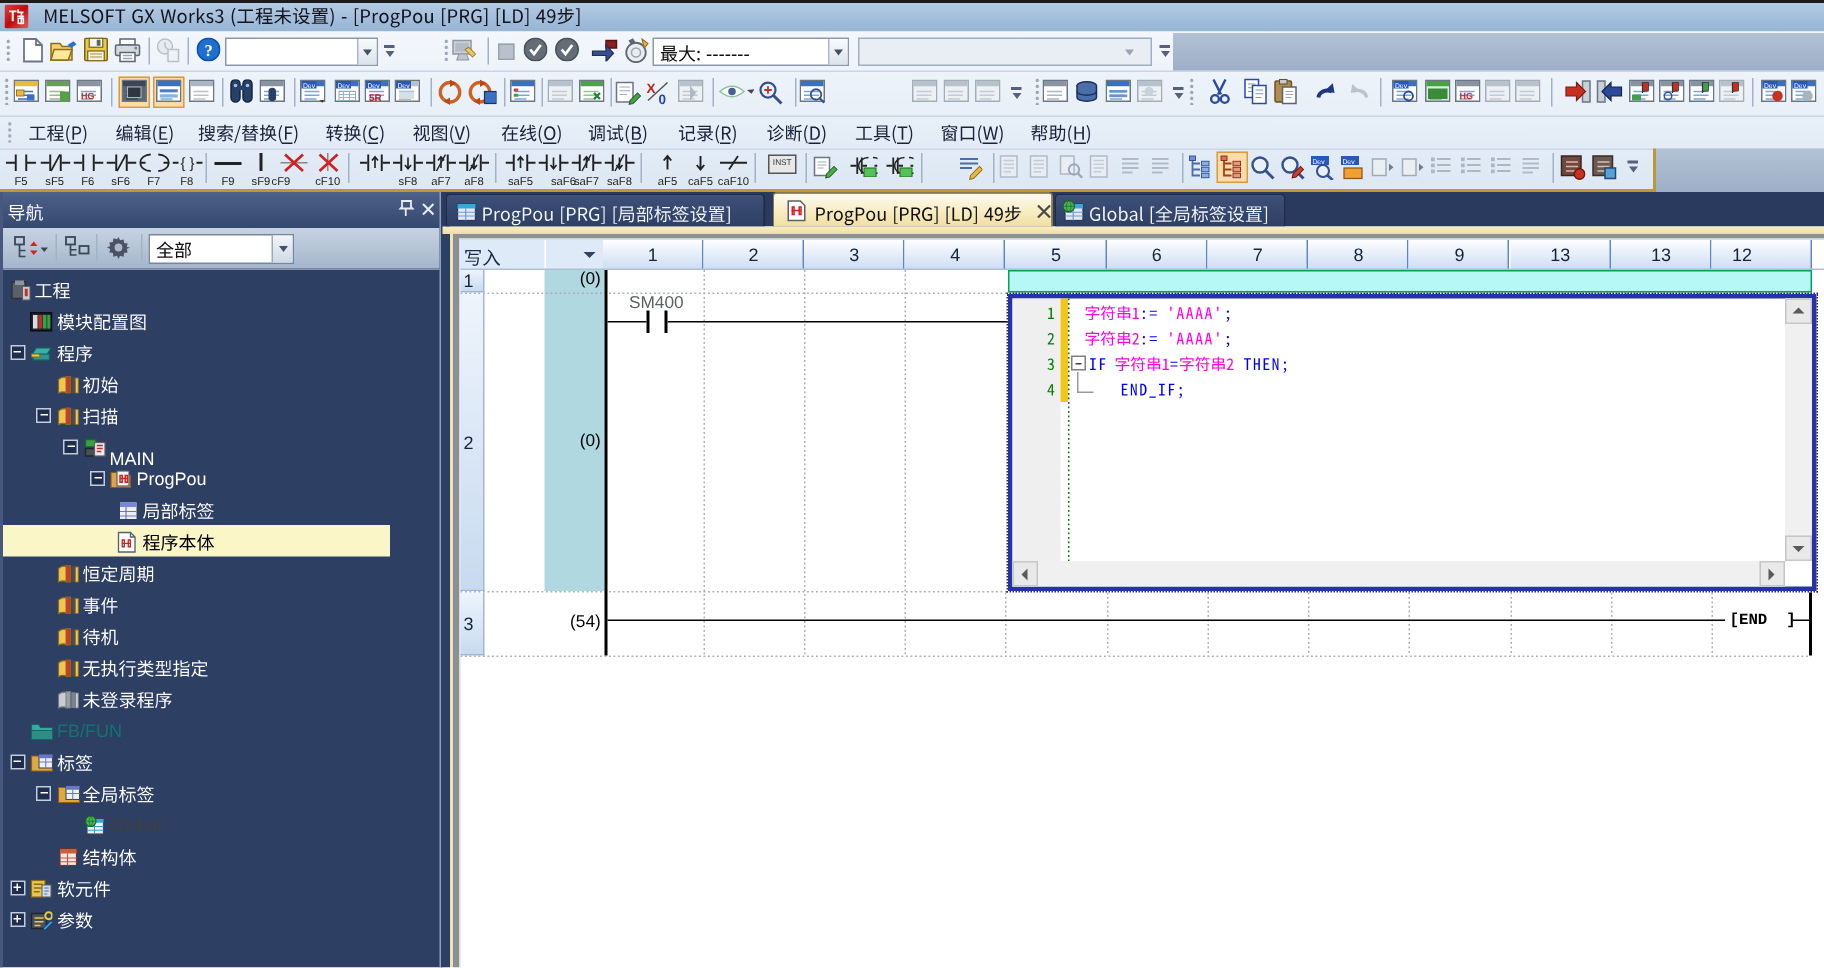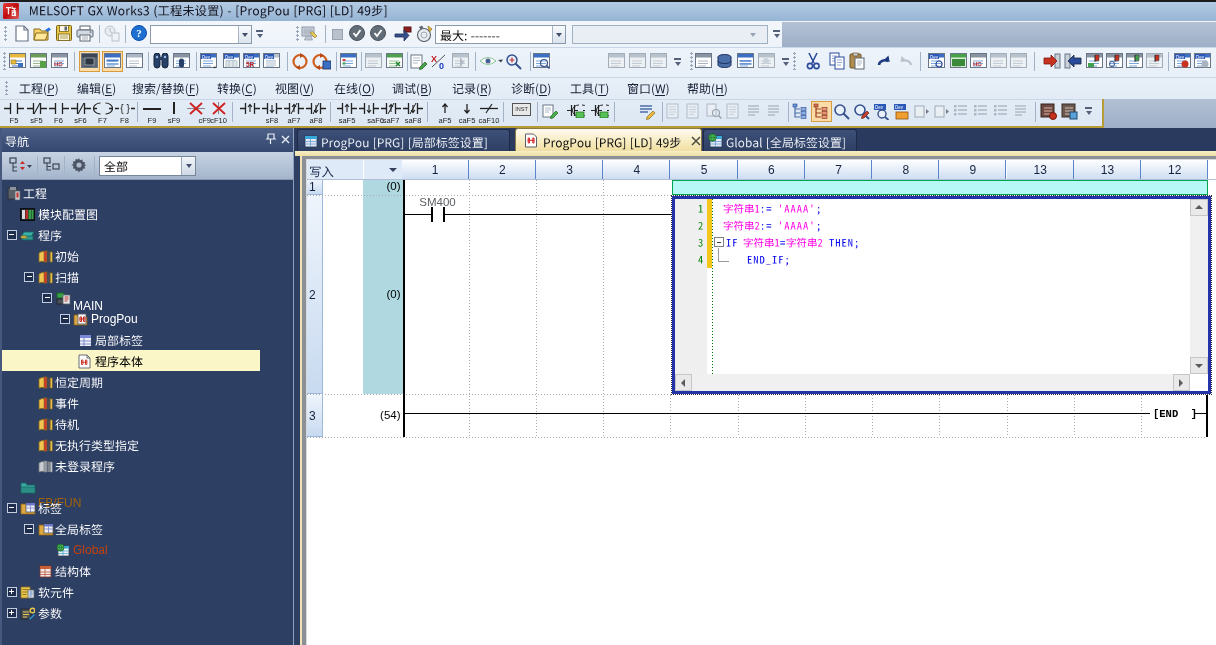--- a/index.html
+++ b/index.html
@@ -510,21 +510,21 @@
 <div style="position:absolute;left:109.5px;top:116.5px;font:normal 7.5px 'Liberation Sans', sans-serif;color:#222;letter-spacing:0;white-space:pre;line-height:1;width:30px;text-align:center;">F8</div>
 <div style="position:absolute;left:136.5px;top:102px;width:1px;height:20px;background:#a3b2c5"></div>
 <div style="position:absolute;left:143px;top:107.5px;width:18px;height:2px;background:#222"></div>
 <div style="position:absolute;left:137.0px;top:116.5px;font:normal 7.5px 'Liberation Sans', sans-serif;color:#222;letter-spacing:0;white-space:pre;line-height:1;width:30px;text-align:center;">F9</div>
 <div style="position:absolute;left:173px;top:102px;width:2px;height:12px;background:#222"></div>
 <div style="position:absolute;left:159.0px;top:116.5px;font:normal 7.5px 'Liberation Sans', sans-serif;color:#222;letter-spacing:0;white-space:pre;line-height:1;width:30px;text-align:center;">sF9</div>
 <div style="position:absolute;left:187px;top:107.5px;width:18px;height:1.5px;background:#888"></div>
 <svg style="position:absolute;left:189px;top:102px" width="14" height="13" viewBox="0 0 14 13">
 <path d="M1 1l12 11M13 1L1 12" stroke="#d02020" stroke-width="1.8"></path>
     </svg>
-<div style="position:absolute;left:181.0px;top:116.5px;font:normal 7.5px 'Liberation Sans', sans-serif;color:#222;letter-spacing:0;white-space:pre;line-height:1;width:30px;text-align:right;">cF9</div>
+<div style="position:absolute;left:181.0px;top:116.5px;font:normal 7.5px 'Liberation Sans', sans-serif;color:#222;letter-spacing:0;white-space:pre;line-height:1;width:30px;text-align:left;">cF9</div>
 <div style="position:absolute;left:217.5px;top:102px;width:1.5px;height:12px;background:#888"></div>
 <svg style="position:absolute;left:211.5px;top:102px" width="14" height="13" viewBox="0 0 14 13">
 <path d="M1 1l12 11M13 1L1 12" stroke="#d02020" stroke-width="1.8"></path>
     </svg>
 <div style="position:absolute;left:203.5px;top:116.5px;font:normal 7.5px 'Liberation Sans', sans-serif;color:#222;letter-spacing:0;white-space:pre;line-height:1;width:30px;text-align:center;">cF10</div>
 <div style="position:absolute;left:232px;top:102px;width:1px;height:20px;background:#a3b2c5"></div>
 <svg style="position:absolute;left:240px;top:102px" width="20" height="13" viewBox="0 0 20 13">
 <path d="M0 6.5h5M15 6.5h20" stroke="#222" stroke-width="1.3"></path>
       <path d="M5.5 1v11M14.5 1v11" stroke="#222" stroke-width="1.3"></path>
 <path d="M10 10V3M8 5l2-2.5 2 2.5" stroke="#222" stroke-width="1.1" fill="none"></path>
@@ -888,21 +888,21 @@
 <rect x="9.5" y="2.5" width="2.5" height="10.5" fill="#7d838b"></rect>
 <rect x="12.2" y="3" width="2" height="10" fill="#c9cdd3" stroke="#73787e" stroke-width="0.6"></rect>
     </svg>
 <div style="position:absolute;left:55px;top:459px;line-height:0"><svg width="60" height="15" viewBox="0 -12.0 60 14.6" style="overflow:visible">
         <path d="M5.5 -10.1V-8.1H1.6V-7.2H5.5V-5.1H0.7V-4.3H5C3.9 -2.7 2.1 -1.2 0.4 -0.5C0.6 -0.3 0.9 0.1 1.1 0.3C2.7 -0.5 4.3 -2 5.5 -3.6V1H6.5V-3.6C7.6 -2 9.3 -0.5 10.9 0.3C11.1 0.1 11.4 -0.3 11.6 -0.5C9.9 -1.2 8.1 -2.7 7 -4.3H11.3V-5.1H6.5V-7.2H10.5V-8.1H6.5V-10.1Z M15.4 -4.2H20.4V-2.7H15.4ZM14.5 -5V-2H21.4V-5ZM22.6 -8.6C22.1 -8.1 21.5 -7.5 20.9 -7.1C20.6 -7.4 20.3 -7.7 20.1 -8C20.6 -8.4 21.3 -9 21.9 -9.5L21.2 -10C20.8 -9.6 20.2 -9 19.6 -8.6C19.3 -9 19 -9.5 18.8 -10.1L18 -9.8C18.5 -8.7 19.2 -7.6 20 -6.7H16C16.7 -7.5 17.3 -8.4 17.7 -9.4L17.1 -9.7L16.9 -9.6H13.2V-8.9H16.5C16.2 -8.3 15.8 -7.7 15.3 -7.2C14.9 -7.6 14.3 -8.1 13.7 -8.4L13.2 -7.9C13.8 -7.5 14.4 -7.1 14.8 -6.7C14 -6 13.1 -5.4 12.3 -5.1C12.5 -4.9 12.7 -4.6 12.9 -4.4C13.9 -4.9 15 -5.6 15.9 -6.5V-6H20.2V-6.6C21 -5.7 22 -5 23.1 -4.5C23.2 -4.7 23.5 -5.1 23.7 -5.2C22.9 -5.6 22.1 -6 21.4 -6.6C22 -7 22.7 -7.6 23.2 -8.1ZM19.8 -1.9C19.6 -1.4 19.3 -0.6 18.9 -0.1H16.2L16.9 -0.4C16.8 -0.8 16.5 -1.4 16.2 -1.9L15.3 -1.6C15.6 -1.2 15.9 -0.5 16 -0.1H12.7V0.7H23.3V-0.1H19.9C20.1 -0.6 20.4 -1.1 20.7 -1.7Z M25.6 -3.8C26.4 -3.4 27.3 -2.7 27.8 -2.2L28.4 -2.9C27.9 -3.3 27 -3.9 26.2 -4.4ZM25.6 -9.4V-8.6H32.9L32.8 -7.5H26V-6.6H32.8L32.7 -5.5H24.8V-4.7H29.5V-2.5C27.8 -1.8 26 -1.1 24.8 -0.6L25.3 0.2C26.5 -0.3 28 -1 29.5 -1.7V-0C29.5 0.1 29.5 0.2 29.3 0.2C29.1 0.2 28.4 0.2 27.7 0.2C27.8 0.4 28 0.8 28 1C29 1 29.6 1 29.9 0.9C30.3 0.7 30.4 0.5 30.4 -0V-2.8C31.5 -1.3 33 -0.1 34.8 0.5C35 0.2 35.2 -0.1 35.4 -0.3C34.1 -0.6 33 -1.3 32.1 -2.1C32.9 -2.6 33.8 -3.3 34.5 -3.9L33.7 -4.4C33.2 -3.9 32.3 -3.2 31.5 -2.7C31.1 -3.2 30.7 -3.8 30.4 -4.4V-4.7H35.3V-5.5H33.6C33.8 -6.8 33.8 -8.3 33.9 -9.4L33.2 -9.5L33 -9.4Z M42.4 -8.8H46V-6.6H42.4ZM41.5 -9.6V-5.8H46.9V-9.6ZM41.4 -2.5V-1.7H43.7V-0.2H40.6V0.6H47.6V-0.2H44.6V-1.7H47V-2.5H44.6V-4H47.3V-4.8H41.1V-4H43.7V-2.5ZM40.3 -9.9C39.4 -9.5 37.9 -9.2 36.5 -8.9C36.6 -8.7 36.7 -8.4 36.8 -8.2C37.3 -8.3 37.9 -8.4 38.5 -8.5V-6.7H36.6V-5.9H38.4C37.9 -4.5 37.1 -2.9 36.3 -2.1C36.5 -1.8 36.7 -1.5 36.8 -1.2C37.4 -2 38.1 -3.2 38.5 -4.4V0.9H39.4V-4.2C39.8 -3.7 40.3 -3.1 40.5 -2.7L41.1 -3.5C40.8 -3.7 39.8 -4.8 39.4 -5.1V-5.9H40.9V-6.7H39.4V-8.7C40 -8.9 40.5 -9 41 -9.2Z M52.5 -5.2C53.3 -4.9 54.2 -4.4 55 -4H50.8V-3.3H54.5V-0.1C54.5 0.1 54.4 0.1 54.2 0.1C54 0.2 53.2 0.2 52.3 0.1C52.4 0.4 52.5 0.7 52.6 1C53.7 1 54.4 1 54.8 0.8C55.3 0.7 55.4 0.5 55.4 -0.1V-3.3H58C57.6 -2.7 57.1 -2.1 56.7 -1.8L57.5 -1.4C58.1 -2 58.8 -2.9 59.4 -3.8L58.7 -4.1L58.6 -4H56.4L56.5 -4.1C56.2 -4.3 55.9 -4.4 55.5 -4.6C56.5 -5.1 57.6 -5.9 58.3 -6.6L57.7 -7.1L57.5 -7H51.5V-6.3H56.7C56.1 -5.8 55.4 -5.3 54.8 -5C54.2 -5.3 53.5 -5.5 53 -5.8ZM53.7 -9.9C53.8 -9.5 54 -9.1 54.2 -8.7H49.4V-5.4C49.4 -3.7 49.4 -1.2 48.4 0.5C48.6 0.6 49 0.8 49.1 1C50.2 -0.8 50.3 -3.5 50.3 -5.4V-7.9H59.4V-8.7H55.2C55.1 -9.1 54.8 -9.7 54.5 -10.1Z" fill="#fff"></path>
       </svg></div>
 <svg style="position:absolute;left:20px;top:479.5px" width="16" height="15" viewBox="0 0 16 15">
 <path d="M1 3h5l1 2h8v8H1z" fill="#38a8a0" stroke="#14635e" stroke-width="0.8"></path>
 <path d="M1 7h14v6H1z" fill="#2e8e86" stroke="#14635e" stroke-width="0.6"></path>
     </svg>
-<div style="position:absolute;left:38px;top:497px;font:normal 12px 'Liberation Sans', sans-serif;color:#a16207;letter-spacing:0;white-space:pre;line-height:1;">FB/FUN</div>
+<div style="position:absolute;left:38px;top:481px;font:normal 12px 'Liberation Sans', sans-serif;color:#0f766e;letter-spacing:0;white-space:pre;line-height:1;">FB/FUN</div>
 <div style="position:absolute;left:6.5px;top:502.5px;width:10px;height:10px;background:#1f2d4e;border:1px solid #c2cedd">
       <div style="position:absolute;left:1.5px;top:3.5px;width:5px;height:1.2px;background:#fff"></div>
     </div>
 <svg style="position:absolute;left:20px;top:500.5px" width="16" height="15" viewBox="0 0 16 15">
 <path d="M1 3h5l1 2h8v8H1z" fill="#e0a840" stroke="#8a6018" stroke-width="0.8"></path>
 <rect x="6" y="2" width="9" height="9" fill="#eef0f4" stroke="#3c4656" stroke-width="0.7"></rect>
 <rect x="6" y="2" width="9" height="2.5" fill="#6a76c8"></rect>
 <path d="M6 7h9M10.5 4.5v6.5" stroke="#6a76c8" stroke-width="0.7"></path>
     </svg>
 <div style="position:absolute;left:38px;top:501px;line-height:0"><svg width="24" height="15" viewBox="0 -12.0 24 14.6" style="overflow:visible">
@@ -920,21 +920,21 @@
 <div style="position:absolute;left:55px;top:522px;line-height:0"><svg width="48" height="15" viewBox="0 -12.0 48 14.6" style="overflow:visible">
         <path d="M5.9 -10.2C4.7 -8.3 2.5 -6.5 0.3 -5.5C0.5 -5.4 0.8 -5.1 0.9 -4.8C1.4 -5.1 1.9 -5.3 2.4 -5.6V-4.8H5.5V-3H2.4V-2.2H5.5V-0.2H0.9V0.6H11.1V-0.2H6.5V-2.2H9.7V-3H6.5V-4.8H9.7V-5.6C10.2 -5.3 10.6 -5 11.1 -4.8C11.2 -5 11.5 -5.3 11.7 -5.5C9.8 -6.6 8 -7.8 6.5 -9.5L6.7 -9.8ZM2.4 -5.7C3.8 -6.5 5 -7.6 6 -8.9C7.1 -7.6 8.4 -6.6 9.7 -5.7Z M13.8 -9.5V-6.6C13.8 -4.6 13.7 -1.9 12.3 0.1C12.5 0.2 12.9 0.5 13.1 0.6C14.1 -0.8 14.5 -2.8 14.6 -4.5H22C21.9 -1.5 21.8 -0.3 21.5 -0C21.4 0.1 21.3 0.1 21 0.1C20.8 0.1 20.2 0.1 19.6 0.1C19.7 0.3 19.8 0.7 19.8 0.9C20.5 1 21.1 1 21.5 0.9C21.8 0.9 22.1 0.8 22.3 0.5C22.6 0.1 22.8 -1.2 22.9 -4.9C23 -5 23 -5.3 23 -5.3H14.7L14.7 -6.4H22.1V-9.5ZM14.7 -8.7H21.2V-7.1H14.7ZM15.7 -3.6V0.2H16.5V-0.5H20.3V-3.6ZM16.5 -2.8H19.4V-1.2H16.5Z M29.6 -9.2V-8.3H34.8V-9.2ZM33.3 -3.9C33.9 -2.7 34.5 -1.1 34.7 -0.2L35.5 -0.5C35.3 -1.4 34.7 -3 34.1 -4.1ZM29.9 -4.1C29.6 -2.8 29 -1.5 28.4 -0.7C28.6 -0.6 28.9 -0.3 29.1 -0.2C29.7 -1.1 30.3 -2.5 30.7 -3.9ZM29.1 -6.3V-5.4H31.6V-0.2C31.6 -0.1 31.6 -0 31.4 0C31.2 0 30.7 0 30.1 -0C30.2 0.3 30.3 0.6 30.3 0.9C31.2 0.9 31.7 0.9 32.1 0.7C32.4 0.6 32.5 0.3 32.5 -0.2V-5.4H35.5V-6.3ZM26.4 -10.1V-7.5H24.6V-6.7H26.2C25.8 -5.2 25.1 -3.5 24.3 -2.6C24.5 -2.4 24.7 -2 24.8 -1.7C25.4 -2.5 26 -3.8 26.4 -5.1V0.9H27.3V-5.3C27.7 -4.7 28.2 -4 28.4 -3.6L28.9 -4.3C28.7 -4.7 27.7 -6 27.3 -6.4V-6.7H28.9V-7.5H27.3V-10.1Z M41.1 -3.4C41.5 -2.6 42 -1.5 42.1 -0.9L42.9 -1.2C42.7 -1.8 42.3 -2.9 41.8 -3.6ZM38.1 -3C38.6 -2.3 39.2 -1.3 39.4 -0.7L40.2 -1.1C39.9 -1.7 39.4 -2.6 38.8 -3.3ZM44.4 -4.8H39.5V-4.1H44.4ZM42.9 -10.1C42.6 -9.3 42 -8.4 41.4 -7.8C41.5 -7.8 41.7 -7.7 41.9 -7.5C40.7 -6.2 38.4 -5 36.4 -4.4C36.6 -4.2 36.8 -3.9 37 -3.7C37.8 -4 38.7 -4.4 39.5 -4.8C40.4 -5.3 41.3 -5.9 42 -6.6C43.3 -5.4 45.3 -4.3 47 -3.8C47.1 -4.1 47.4 -4.4 47.6 -4.6C45.8 -5 43.6 -6 42.5 -7L42.8 -7.3L42.3 -7.5C42.5 -7.8 42.7 -8 42.9 -8.3H44C44.4 -7.8 44.8 -7.1 44.9 -6.7L45.8 -6.9C45.6 -7.3 45.3 -7.8 44.9 -8.3H47.3V-9H43.3C43.5 -9.3 43.6 -9.6 43.7 -9.9ZM38.2 -10.1C37.8 -9 37.2 -7.8 36.4 -7C36.6 -6.9 37 -6.6 37.2 -6.5C37.6 -7 38 -7.6 38.4 -8.3H38.9C39.2 -7.8 39.5 -7.1 39.6 -6.7L40.4 -6.9C40.3 -7.3 40.1 -7.8 39.8 -8.3H41.7V-9H38.7C38.8 -9.3 39 -9.6 39.1 -9.9ZM45.1 -3.6C44.6 -2.4 43.9 -1.1 43.2 -0.2H36.8V0.6H47.2V-0.2H44.2C44.8 -1.1 45.4 -2.3 45.9 -3.3Z" fill="#fff"></path>
       </svg></div>
 <svg style="position:absolute;left:56px;top:542.5px" width="15" height="15" viewBox="0 0 15 15">
 <rect x="2" y="3" width="11" height="10" fill="#eef0f4" stroke="#3c4656" stroke-width="0.8"></rect>
 <rect x="2" y="3" width="11" height="2.5" fill="#38a8d8"></rect>
 <path d="M2 8h11M2 10.5h11M7 5.5v7.5" stroke="#38a0c8" stroke-width="0.7"></path>
 <circle cx="4.5" cy="4.5" r="3.5" fill="#48b858" stroke="#1d6428" stroke-width="0.8"></circle>
 <path d="M1.5 4.5h6M4.5 1.2a5 5 0 000 6.6M4.5 1.2a5 5 0 010 6.6" stroke="#1d6428" stroke-width="0.5" fill="none"></path>
     </svg>
-<div style="position:absolute;left:73px;top:544px;font:normal 12px 'Liberation Sans', sans-serif;color:#c2410c;letter-spacing:0;white-space:pre;line-height:1;">Global</div>
+<div style="position:absolute;left:73px;top:544px;font:normal 12px 'Liberation Sans', sans-serif;color:#404040;letter-spacing:0;white-space:pre;line-height:1;">Global</div>
 <svg style="position:absolute;left:38px;top:563.5px" width="15" height="15" viewBox="0 0 15 15">
 <rect x="2" y="2" width="11" height="11" fill="#f4e8e0" stroke="#7a3028" stroke-width="0.8"></rect>
 <rect x="2" y="2" width="11" height="3" fill="#c86038"></rect>
 <path d="M2 8h11M2 10.5h11M7 5v8" stroke="#b85848" stroke-width="0.8"></path>
     </svg>
 <div style="position:absolute;left:55px;top:564px;line-height:0"><svg width="36" height="15" viewBox="0 -12.0 36 14.6" style="overflow:visible">
         <path d="M0.4 -0.6 0.6 0.3C1.8 0 3.4 -0.3 4.9 -0.7L4.8 -1.5C3.2 -1.2 1.5 -0.8 0.4 -0.6ZM0.7 -5.1C0.9 -5.2 1.2 -5.3 2.7 -5.4C2.1 -4.7 1.6 -4.1 1.4 -3.9C1 -3.4 0.7 -3.1 0.5 -3.1C0.6 -2.8 0.7 -2.4 0.8 -2.2C1 -2.4 1.5 -2.5 4.8 -3.1C4.8 -3.3 4.8 -3.6 4.8 -3.9L2.1 -3.4C3.1 -4.5 4 -5.7 4.8 -7L4 -7.5C3.8 -7.1 3.5 -6.7 3.2 -6.3L1.6 -6.1C2.4 -7.1 3 -8.4 3.6 -9.6L2.7 -10C2.2 -8.6 1.3 -7.1 1 -6.7C0.8 -6.3 0.6 -6.1 0.4 -6C0.5 -5.8 0.6 -5.3 0.7 -5.1ZM7.7 -10.1V-8.5H4.9V-7.6H7.7V-5.7H5.2V-4.9H11.1V-5.7H8.6V-7.6H11.3V-8.5H8.6V-10.1ZM5.5 -3.6V0.9H6.4V0.4H9.9V0.9H10.8V-3.6ZM6.4 -0.4V-2.8H9.9V-0.4Z M18.2 -10.1C17.8 -8.5 17.1 -6.9 16.3 -5.8C16.5 -5.7 16.9 -5.4 17 -5.3C17.4 -5.8 17.8 -6.5 18.2 -7.3H22.3C22.2 -2.4 22 -0.5 21.6 -0.1C21.5 0.1 21.4 0.1 21.2 0.1C20.9 0.1 20.4 0.1 19.7 0C19.9 0.3 20 0.7 20 0.9C20.6 1 21.2 1 21.6 0.9C21.9 0.9 22.2 0.8 22.5 0.4C22.9 -0.1 23.1 -2 23.2 -7.6C23.2 -7.8 23.3 -8.1 23.3 -8.1H18.5C18.7 -8.7 18.9 -9.3 19.1 -9.9ZM19.6 -4.5C19.8 -4.1 20 -3.6 20.2 -3.1L18.1 -2.7C18.6 -3.7 19.1 -5 19.5 -6.2L18.6 -6.5C18.3 -5.1 17.7 -3.6 17.4 -3.2C17.2 -2.8 17.1 -2.5 16.9 -2.5C17 -2.2 17.1 -1.8 17.2 -1.7C17.4 -1.8 17.8 -1.9 20.4 -2.4C20.5 -2.1 20.6 -1.8 20.7 -1.6L21.4 -1.9C21.2 -2.6 20.7 -3.8 20.2 -4.8ZM14.4 -10.1V-7.8H12.6V-6.9H14.3C13.9 -5.3 13.2 -3.4 12.4 -2.4C12.6 -2.1 12.8 -1.8 12.9 -1.5C13.4 -2.3 14 -3.6 14.4 -5V0.9H15.3V-5.3C15.6 -4.6 16 -3.9 16.2 -3.5L16.7 -4.2C16.5 -4.5 15.6 -6 15.3 -6.4V-6.9H16.6V-7.8H15.3V-10.1Z M27 -10C26.4 -8.2 25.4 -6.4 24.4 -5.2C24.5 -5 24.8 -4.6 24.9 -4.4C25.2 -4.8 25.6 -5.2 25.9 -5.7V0.9H26.8V-7.3C27.2 -8.1 27.6 -8.9 27.9 -9.8ZM29 -2.1V-1.3H31V0.9H31.8V-1.3H33.8V-2.1H31.8V-6.3C32.6 -4.2 33.7 -2.1 35 -1C35.2 -1.2 35.5 -1.6 35.7 -1.7C34.4 -2.8 33.1 -4.8 32.4 -6.8H35.4V-7.7H31.8V-10H31V-7.7H27.6V-6.8H30.4C29.7 -4.8 28.4 -2.7 27.1 -1.7C27.3 -1.5 27.6 -1.2 27.8 -1C29 -2.1 30.2 -4.1 31 -6.2V-2.1Z" fill="#fff"></path>
       </svg></div>
 <div style="position:absolute;left:6.5px;top:586.5px;width:10px;height:10px;background:#1f2d4e;border:1px solid #c2cedd">
       <div style="position:absolute;left:1.5px;top:3.5px;width:5px;height:1.2px;background:#fff"></div>
@@ -1026,21 +1026,21 @@
 <div style="position:absolute;left:818.495px;top:164px;font:normal 12px 'Liberation Sans', sans-serif;color:#15233f;letter-spacing:0;white-space:pre;line-height:1;width:40px;text-align:center;">7</div>
 <div style="position:absolute;left:872.1px;top:159.5px;width:67.2px;height:20px;background:linear-gradient(#fdfeff,#ccdcf2);border-right:1px solid #5b85c8"></div>
 <div style="position:absolute;left:885.725px;top:164px;font:normal 12px 'Liberation Sans', sans-serif;color:#15233f;letter-spacing:0;white-space:pre;line-height:1;width:40px;text-align:center;">8</div>
 <div style="position:absolute;left:939.3px;top:159.5px;width:67.2px;height:20px;background:linear-gradient(#fdfeff,#ccdcf2);border-right:1px solid #5b85c8"></div>
 <div style="position:absolute;left:952.955px;top:164px;font:normal 12px 'Liberation Sans', sans-serif;color:#15233f;letter-spacing:0;white-space:pre;line-height:1;width:40px;text-align:center;">9</div>
 <div style="position:absolute;left:1006.6px;top:159.5px;width:67.2px;height:20px;background:linear-gradient(#fdfeff,#ccdcf2);border-right:1px solid #5b85c8"></div>
 <div style="position:absolute;left:1020.1850000000002px;top:164px;font:normal 12px 'Liberation Sans', sans-serif;color:#15233f;letter-spacing:0;white-space:pre;line-height:1;width:40px;text-align:center;">13</div>
 <div style="position:absolute;left:1073.8px;top:159.5px;width:67.2px;height:20px;background:linear-gradient(#fdfeff,#ccdcf2);border-right:1px solid #5b85c8"></div>
 <div style="position:absolute;left:1087.4150000000002px;top:164px;font:normal 12px 'Liberation Sans', sans-serif;color:#15233f;letter-spacing:0;white-space:pre;line-height:1;width:40px;text-align:center;">13</div>
 <div style="position:absolute;left:1141.0px;top:159.5px;width:67.2px;height:20px;background:linear-gradient(#fdfeff,#ccdcf2);border-right:1px solid #5b85c8"></div>
-<div style="position:absolute;left:1154.645px;top:164px;font:normal 12px 'Liberation Sans', sans-serif;color:#15233f;letter-spacing:0;white-space:pre;line-height:1;width:40px;text-align:center;">12</div>
+<div style="position:absolute;left:1154.645px;top:164px;font:normal 12px 'Liberation Sans', sans-serif;color:#15233f;letter-spacing:0;white-space:pre;line-height:1;width:40px;text-align:left;">12</div>
 <div style="position:absolute;left:306.5px;top:179.0px;width:909.5px;height:1px;background:#aebfd6"></div>
 <div style="position:absolute;left:306.5px;top:180px;width:16px;height:14.5px;background:linear-gradient(#eef4fc,#c8daf0);border-right:1px solid #9db8da;border-bottom:1px solid #9db8da"></div>
 <div style="position:absolute;left:309px;top:181.25px;font:normal 12px 'Liberation Sans', sans-serif;color:#15233f;letter-spacing:0;white-space:pre;line-height:1;">1</div>
 <div style="position:absolute;left:306.5px;top:195.5px;width:16px;height:198.0px;background:linear-gradient(#eef4fc,#c8daf0);border-right:1px solid #9db8da;border-bottom:1px solid #9db8da"></div>
 <div style="position:absolute;left:309px;top:288.5px;font:normal 12px 'Liberation Sans', sans-serif;color:#15233f;letter-spacing:0;white-space:pre;line-height:1;">2</div>
 <div style="position:absolute;left:306.5px;top:394.5px;width:16px;height:42.0px;background:linear-gradient(#eef4fc,#c8daf0);border-right:1px solid #9db8da;border-bottom:1px solid #9db8da"></div>
 <div style="position:absolute;left:309px;top:409.5px;font:normal 12px 'Liberation Sans', sans-serif;color:#15233f;letter-spacing:0;white-space:pre;line-height:1;">3</div>
 <div style="position:absolute;left:363px;top:180px;width:39.5px;height:213.5px;background:#afd8e0"></div>
 <div style="position:absolute;left:360.5px;top:181px;font:normal 11.5px 'Liberation Sans', sans-serif;color:#000;letter-spacing:0;white-space:pre;line-height:1;width:40px;text-align:right;">(0)</div>
 <div style="position:absolute;left:360.5px;top:288.5px;font:normal 11.5px 'Liberation Sans', sans-serif;color:#000;letter-spacing:0;white-space:pre;line-height:1;width:40px;text-align:right;">(0)</div>

